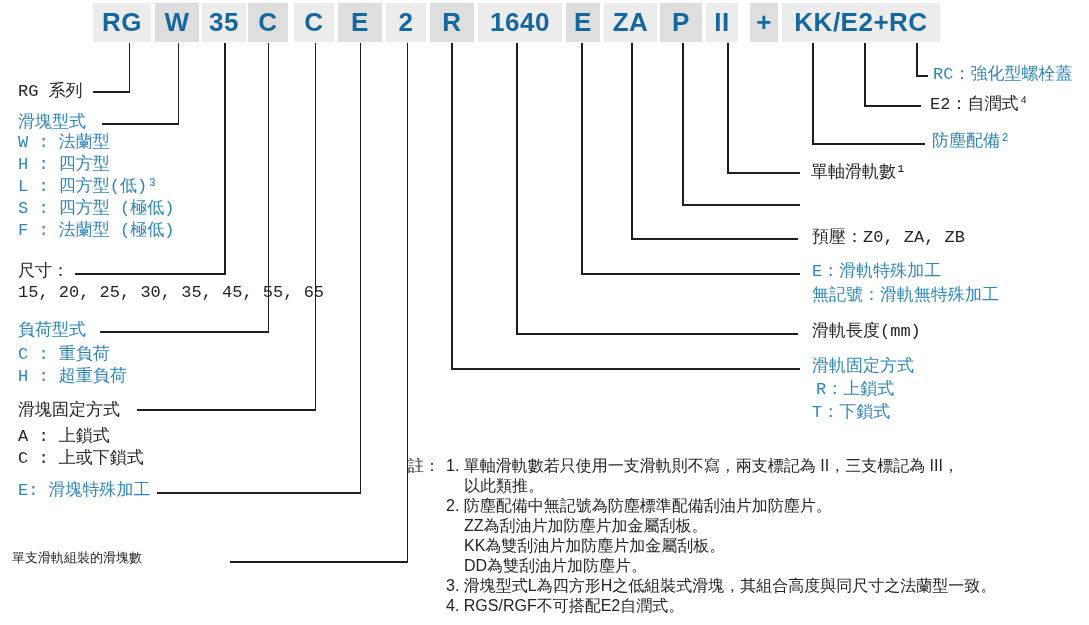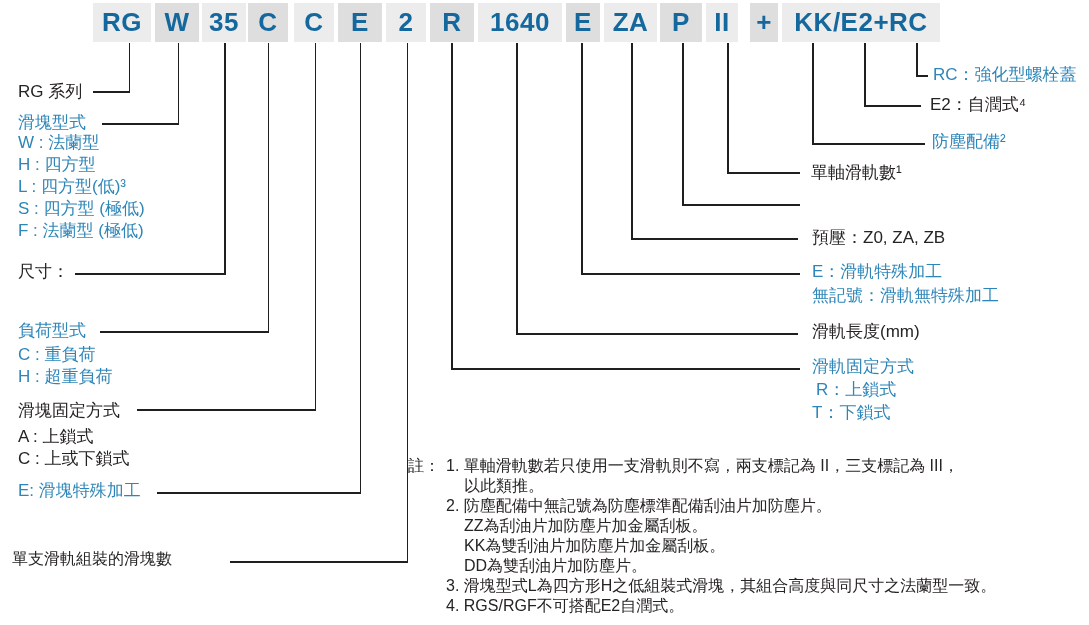--- a/index.html
+++ b/index.html
@@ -17,24 +17,24 @@
     overflow:hidden;
   }
   .seg{
     position:absolute;top:3px;height:39px;
     display:flex;align-items:center;justify-content:center;
     font-weight:700;font-size:26px;color:var(--code_blue);
     letter-spacing:0.5px;white-space:nowrap;
   }
   .seg.light{background:var(--segment_light);}
   .seg.dark{background:var(--segment_dark);}
-  .lbl{position:absolute;font-size:17px;line-height:20px;white-space:nowrap;}
+  .lbl{position:absolute;font-size:17px;line-height:20px;white-space:nowrap;font-family:Liberation Mono, monospace;}
   .lbl.blue{color:var(--label_blue);}
   .lbl.dark{color:var(--text_dark);}
-  .lbl.big{font-size:16px;line-height:22px;}
+  .lbl.big{font-size:13px;line-height:22px;}
   .note{position:absolute;font-size:16px;line-height:20px;color:var(--text_dark);white-space:nowrap;}
   .vline{position:absolute;width:1.5px;background:var(--line);}
   .hline{position:absolute;height:1.5px;background:var(--line);}
 </style>
 </head>
 <body>
 
 <div class="canvas">
 
   <div>
@@ -93,20 +93,21 @@
   <div class="lbl dark" style="left:18px;top:82px">RG 系列</div>
 
   <div class="lbl blue" style="left:18px;top:113px">滑塊型式</div>
   <div class="lbl blue" style="left:18px;top:133px">W : 法蘭型</div>
   <div class="lbl blue" style="left:18px;top:155px">H : 四方型</div>
   <div class="lbl blue" style="left:18px;top:177px">L : 四方型(低)³</div>
   <div class="lbl blue" style="left:18px;top:199px">S : 四方型 (極低)</div>
   <div class="lbl blue" style="left:18px;top:221px">F : 法蘭型 (極低)</div>
 
   <div class="lbl dark" style="left:18px;top:262px">尺寸：</div>
+  <div class="lbl dark" style="left:18px;top:283px">15, 20, 25, 30, 35, 45, 55, 65</div>
 
   <div class="lbl blue" style="left:18px;top:321px">負荷型式</div>
   <div class="lbl blue" style="left:18px;top:345px">C : 重負荷</div>
   <div class="lbl blue" style="left:18px;top:367px">H : 超重負荷</div>
 
   <div class="lbl dark" style="left:18px;top:401px">滑塊固定方式</div>
   <div class="lbl dark" style="left:18px;top:427px">A : 上鎖式</div>
   <div class="lbl dark" style="left:18px;top:449px">C : 上或下鎖式</div>
 
   <div class="lbl blue" style="left:18px;top:481px">E: 滑塊特殊加工</div>

